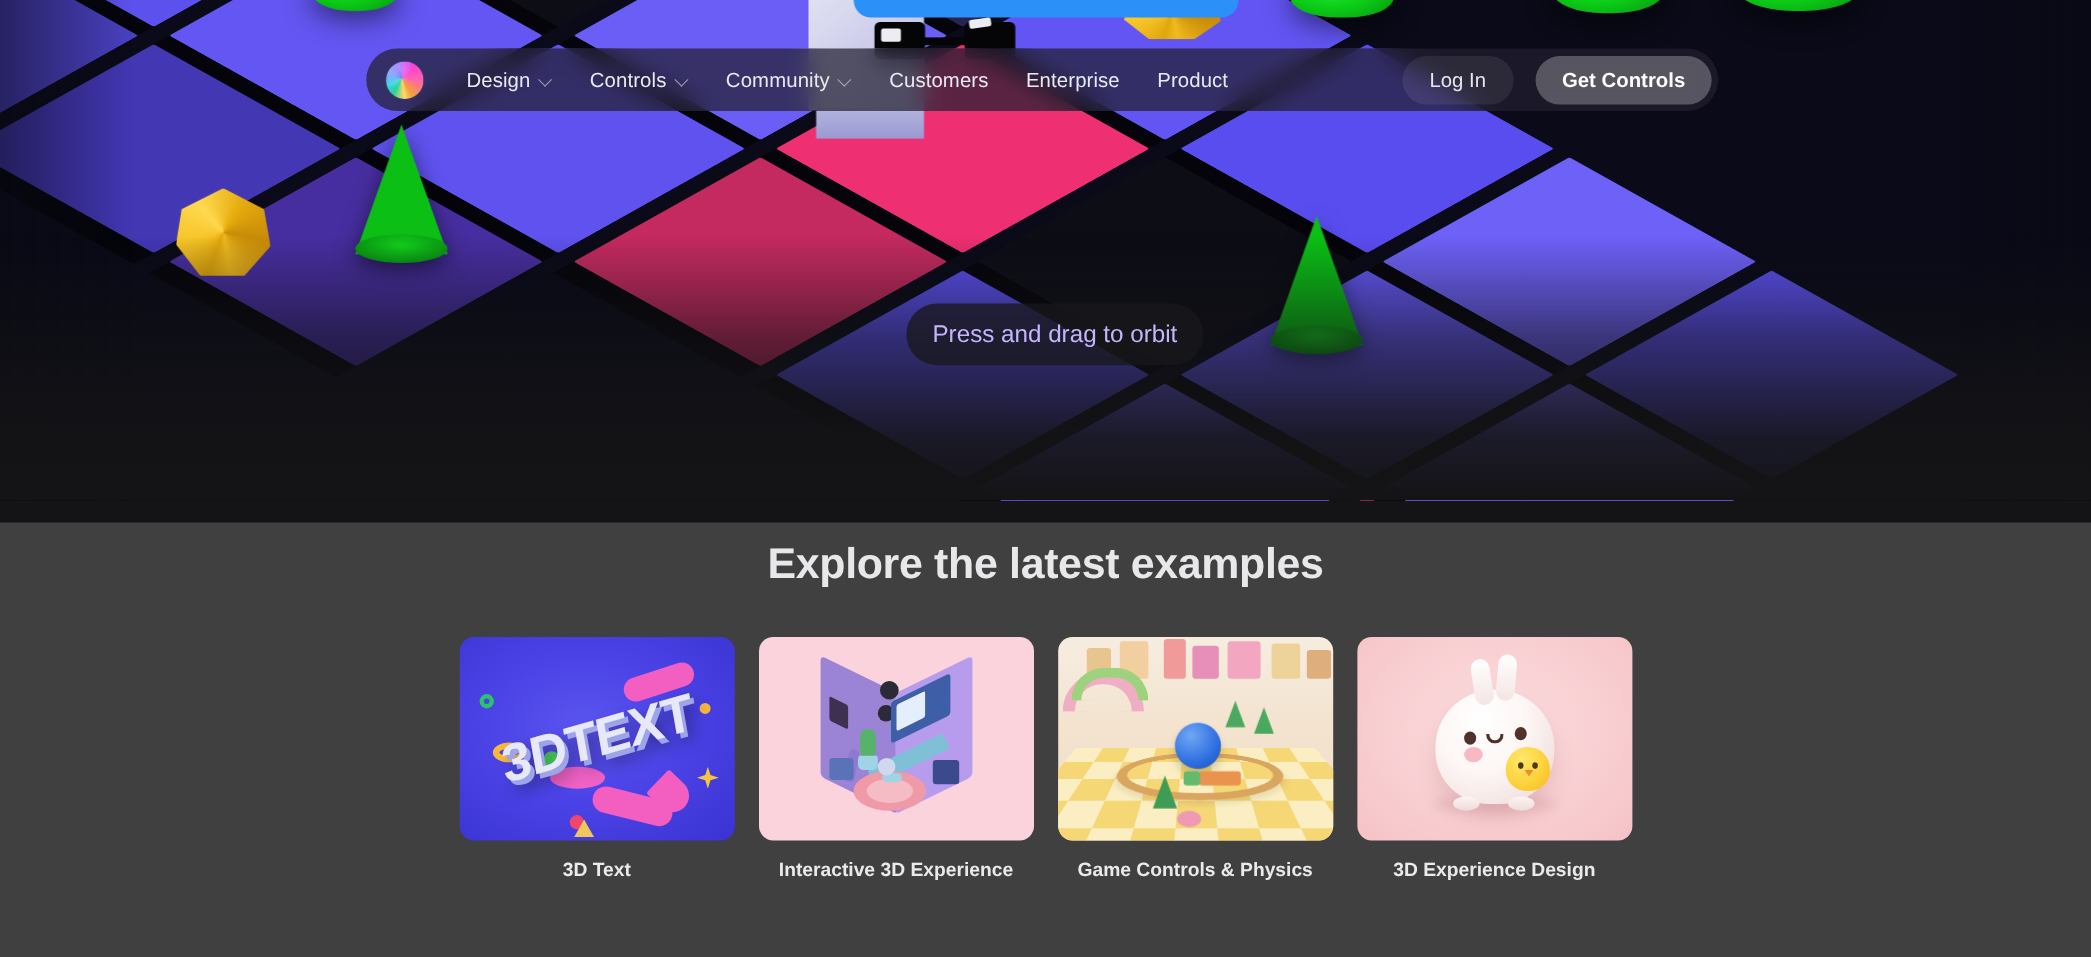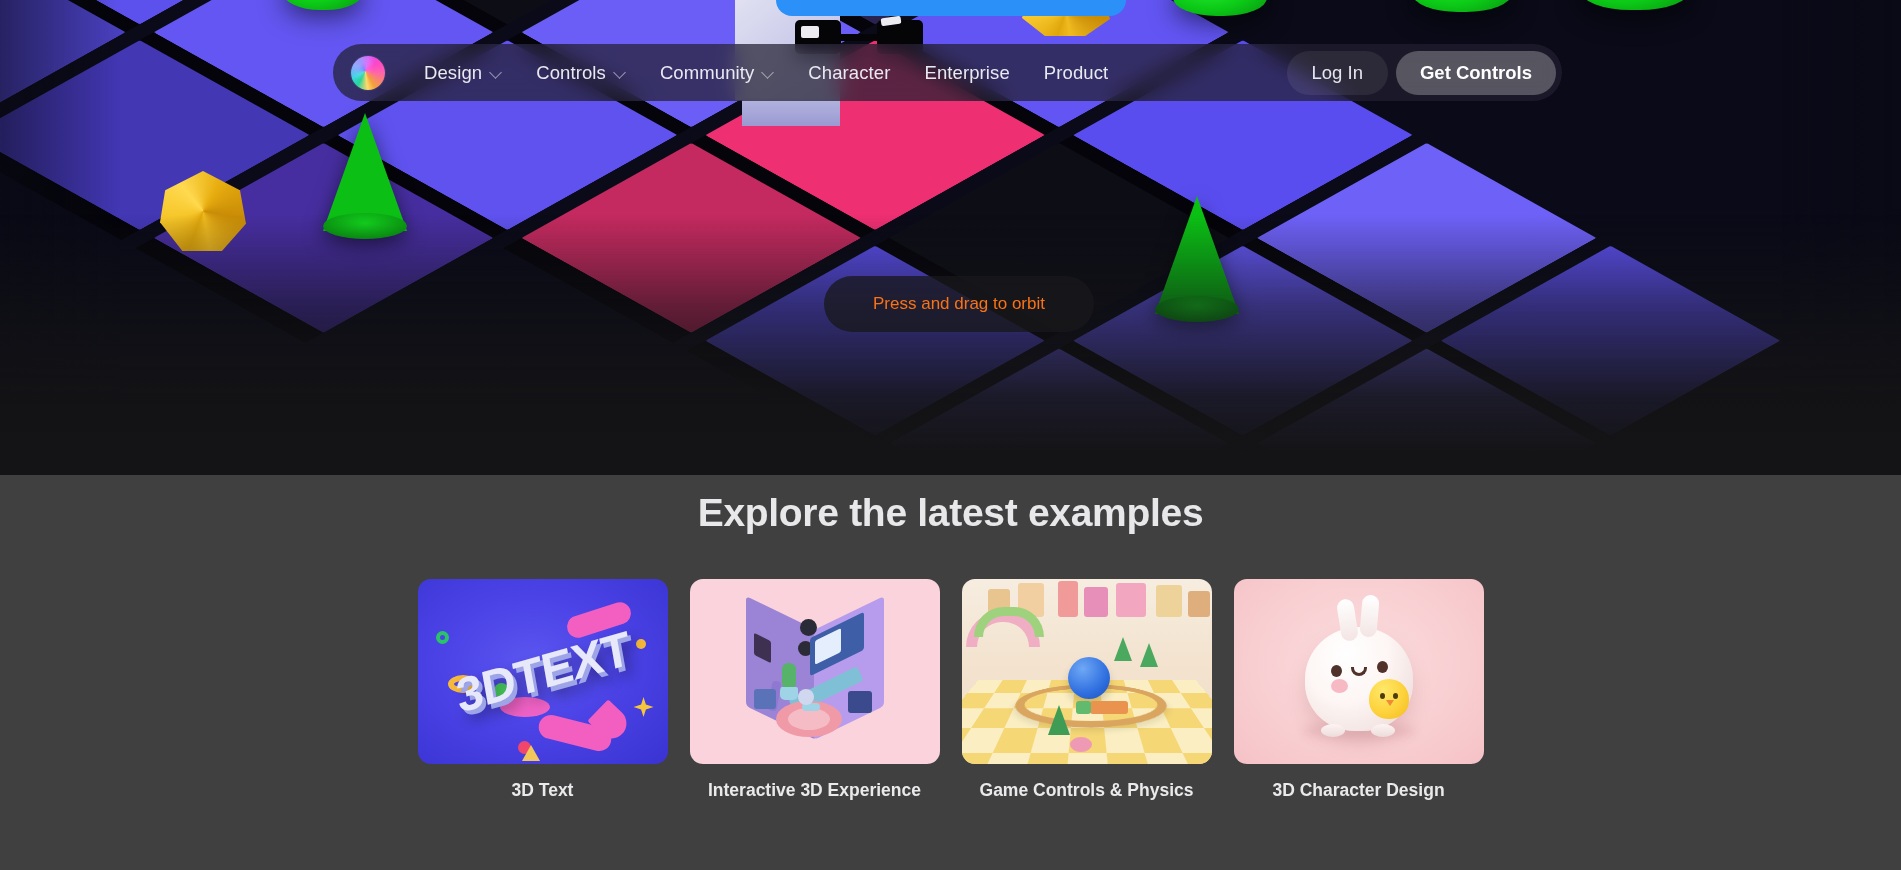--- a/index.html
+++ b/index.html
@@ -119,41 +119,41 @@
     white-space: nowrap; cursor: pointer; border-radius: 8px;
     letter-spacing: .1px;
   }
   .chev { width: 11px; height: 11px; position: relative; opacity: .62; }
   .chev::before {
     content: ""; position: absolute; left: 0; top: 1px;
     width: 8px; height: 8px;
     border-right: 1.6px solid #dcdce6; border-bottom: 1.6px solid #dcdce6;
     transform: rotate(45deg);
   }
-  .nav-right { display: flex; align-items: flex-start; gap: 8px; flex: 0 0 auto; }
+  .nav-right { display: flex; align-items: flex-start; gap: 20px; flex: 0 0 auto; }
   .btn-login {
     padding: 11px 25px; border-radius: 24px;
     background: rgba(255,255,255,0.075);
     color: #e6e6ee; font-size: 18.5px; cursor: pointer;
     border: none; font-family: inherit; white-space: nowrap;
   }
   .btn-start {
     padding: 11px 24px; border-radius: 24px;
     background: rgba(255,255,255,0.26);
     color: #ffffff; font-size: 18.5px; font-weight: 700; cursor: pointer;
     border: none; font-family: inherit; white-space: nowrap;
   }
 
   
   #orbit-hint {
     position: absolute; left: 824px; top: 276px; width: 270px; height: 56px;
     background: rgba(24,24,28,0.78);
     border-radius: 28px;
     display: flex; align-items: center; justify-content: center;
-    color: #f97316; font-size: 17px; z-index: 15;
+    color: #c4b5fd; font-size: 22px; z-index: 15;
   }
 
   
   #examples { position: absolute; left: 0; top: 475px; width: 1901px; height: 415px; background: #404040; }
   .ex-title {
     text-align: center; color: #e8e8ea; font-size: 39px; font-weight: 700;
     margin-top: 16px; letter-spacing: -.3px;
   }
   .ex-sub {
     text-align: center; color: #9a9a9f; font-size: 26px; font-weight: 400;
@@ -390,21 +390,21 @@
       </div>
       <div class="nav-item">
         <span>Controls</span>
         <span class="chev"></span>
       </div>
       <div class="nav-item">
         <span>Community</span>
         <span class="chev"></span>
       </div>
       <div class="nav-item">
-        <span>Character</span>
+        <span>Customers</span>
       </div>
       <div class="nav-item">
         <span>Enterprise</span>
       </div>
       <div class="nav-item">
         <span>Product</span>
       </div>
     </div>
 
     <div class="nav-right">
@@ -496,19 +496,19 @@
             <span class="cheek"></span>
             <span class="foot l"></span>
             <span class="foot r"></span>
             <div class="chick">
               <span class="e e1"></span>
               <span class="e e2"></span>
               <span class="beak"></span>
             </div>
           </div>
         </div>
-        <div class="card-label">3D Character Design</div>
+        <div class="card-label">3D Experience Design</div>
       </div>
 
     </div>
   </section>
 
 </div>
 
 </body></html>

